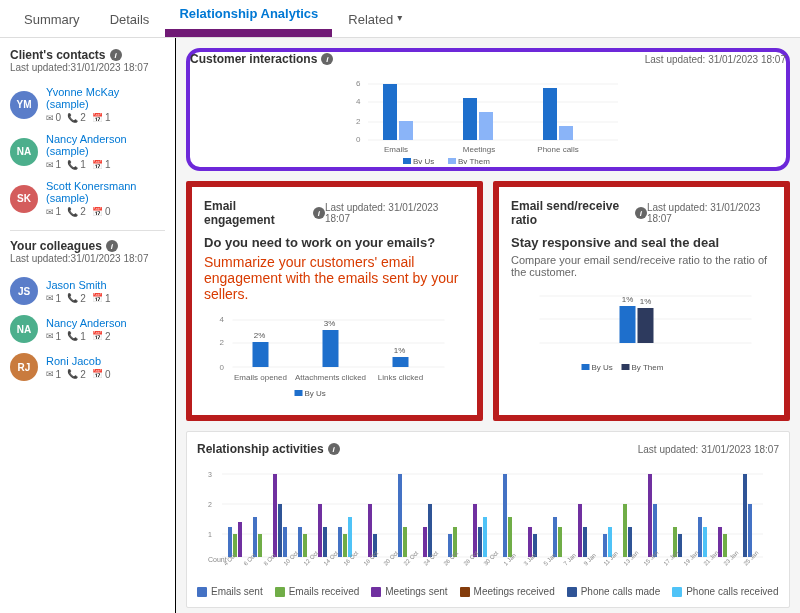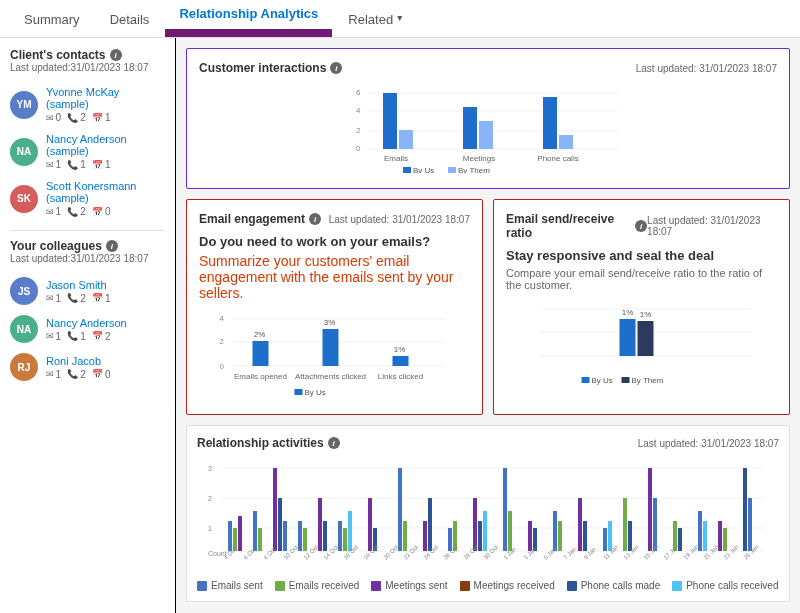--- a/index.html
+++ b/index.html
@@ -30,22 +30,22 @@
     .content { flex: 1; overflow-y: auto; padding: 10px; background: #f5f5f5; }
     .card-header { display: flex; justify-content: space-between; align-items: center; margin-bottom: 8px; }
     .card-title { font-size: 12px; font-weight: 600; display: flex; align-items: center; gap: 4px; }
     .card-meta { font-size: 10px; color: #666; }
     .card-subtitle { font-size: 13px; font-weight: 600; color: #333; margin-bottom: 4px; }
     .card-desc { font-size: 11px; color: #666; margin-bottom: 8px; }
     .card-desc-orange { font-size: 14px; color: #d83b01; margin-bottom: 8px; }
 
     
     .top-row { display: flex; gap: 10px; margin-bottom: 10px; }
-    .card-large { flex: 1; background: #fff; border: 1px solid #6d28d9; border-radius: 2px; padding: 12px; }
-    .card-half { flex: 1; background: #fff; border: 1px solid #b91c1c; border-radius: 2px; padding: 12px; }
+    .card-large { flex: 1; background: #fff; border: 4px solid #6d28d9; border-radius: 14px; }
+    .card-half { flex: 1; background: #fff; border: 6px solid #b91c1c; border-radius: 2px; padding: 12px; }
     .legend-item { display: flex; align-items: center; gap: 4px; font-size: 10px; color: #555; }
     .legend-dot { width: 10px; height: 10px; border-radius: 1px; }
 
     
     .activity-section { background: #fff; border: 1px solid #e0e0e0; border-radius: 2px; padding: 10px; }
     .activity-header { display: flex; justify-content: space-between; align-items: center; margin-bottom: 6px; }
 
     
     svg text { font-family: 'Segoe UI', Arial, sans-serif; }
 

